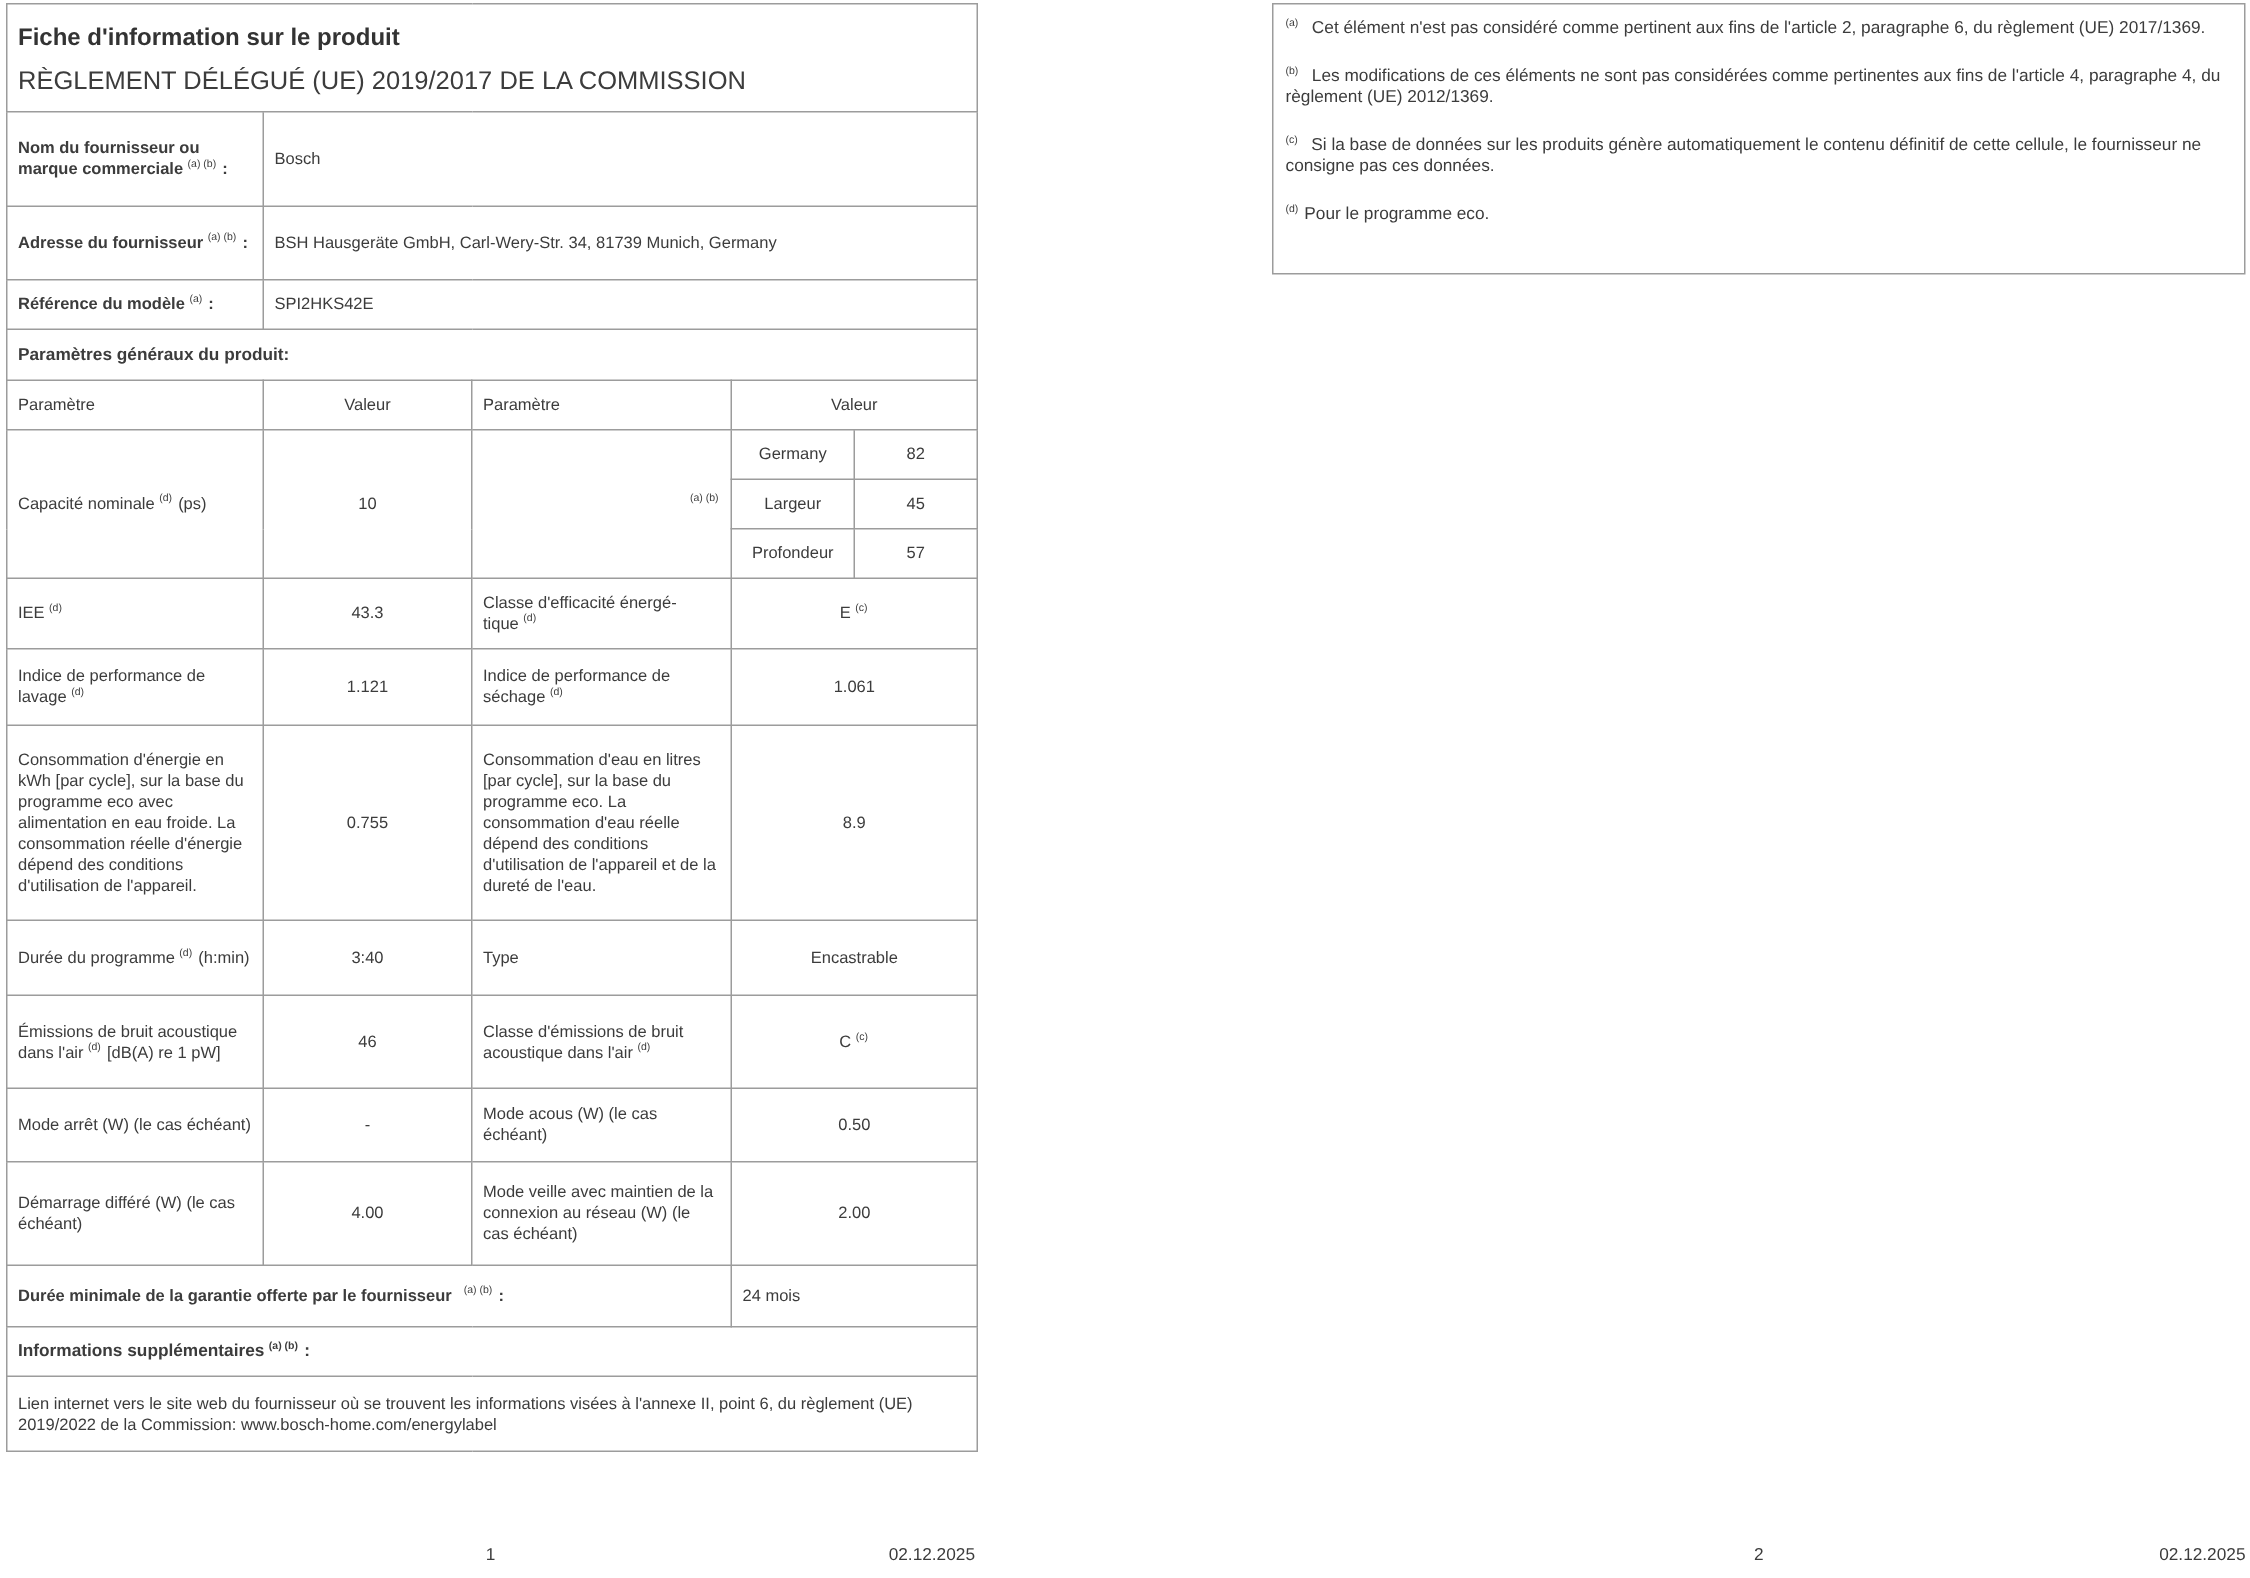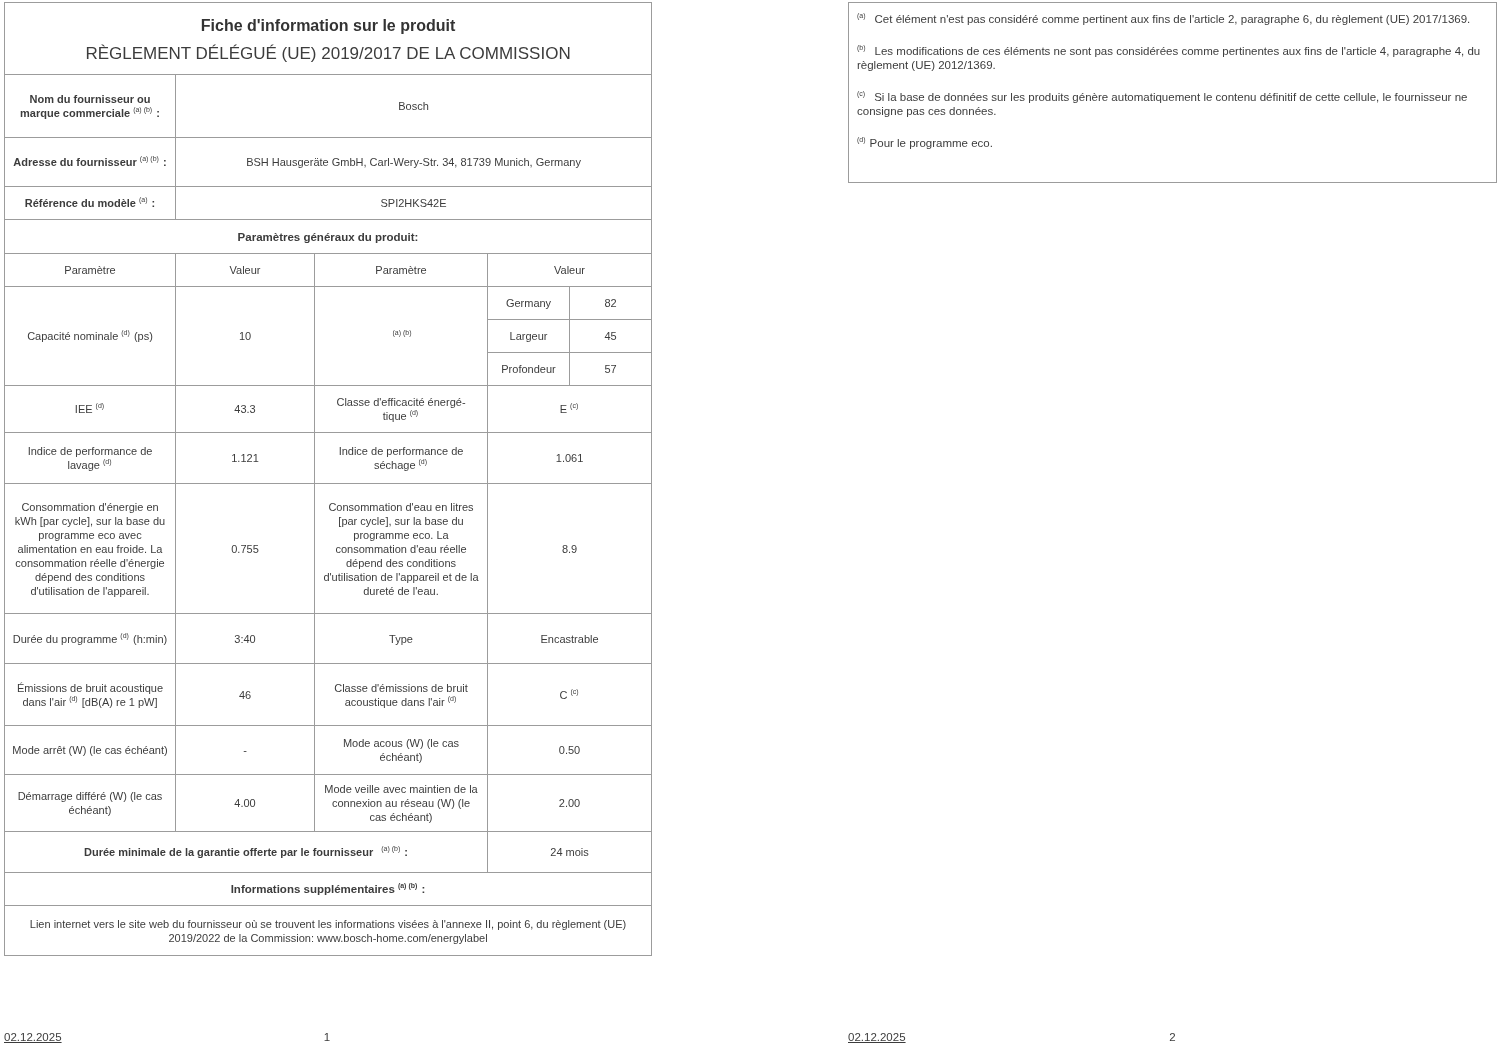--- a/index.html
+++ b/index.html
@@ -12,21 +12,20 @@
   table.sheet {
     position:absolute; left:4px; top:2px; width:647px;
     border-collapse:collapse; table-layout:fixed;
     font-size:11px; line-height:14px; color:#3c3c3c;
   }
   table.sheet td {
     border:1px solid #9c9c9c;
     padding:4px 7px;
     vertical-align:middle;
     overflow:hidden;
-    text-align:center;
   }
   .b { font-weight:bold; }
   .val { text-align:center; }
   sup { font-size:7px; line-height:0; margin-left:3px; margin-right:1px; }
   .doc-title { font-size:16px; font-weight:bold; color:#333333; margin-top:2px; }
   .doc-subtitle { font-size:17px; margin-top:14px; font-weight:normal; }
   td.head-cell { padding:6px 7px; }
   td.section { font-weight:bold; font-size:11.5px; }
   td.dims-sup { text-align:right; padding-right:34px; }
   td.dim { padding:4px 3px; }
@@ -37,21 +36,21 @@
     font-size:11.5px; line-height:14.5px; color:#3c3c3c; background:#ffffff;
   }
   .footnotes p { margin:0 0 17px 0; }
   .footnotes p:last-child { margin-bottom:0; }
   .fn-sup { margin-left:0; margin-right:9px; }
   
   .footer-line { position:absolute; top:1031px; font-size:11.5px; color:#3c3c3c; }
   .fl-left  { left:4px;  width:646px; }
   .fl-right { left:848px; width:649px; }
   .center { text-align:center; }
-  .right  { text-align:left;text-decoration:underline; }
+  .right  { text-align:right; }
 </style>
 </head>
 <body>
 
 <table class="sheet">
   <colgroup>
     <col style="width:171px">
       <col style="width:139px">
       <col style="width:173px">
       <col style="width:82px">
@@ -143,21 +142,21 @@
     <td colspan="2" class="val"><span>C</span><sup>(c)</sup></td>
   </tr>
 
   <tr style="height:49px">
     <td>Mode arrêt (W) (le cas échéant)</td>
     <td class="val">-</td>
     <td>Mode acous (W) (le cas échéant)</td>
     <td colspan="2" class="val">0.50</td>
   </tr>
 
-  <tr style="height:57px">
+  <tr style="height:69px">
     <td>Démarrage différé (W) (le cas échéant)</td>
     <td class="val">4.00</td>
     <td>Mode veille avec maintien de la connexion au réseau (W) (le cas échéant)</td>
     <td colspan="2" class="val">2.00</td>
   </tr>
 
   <tr style="height:41px">
     <td colspan="3"><span class="b">Durée minimale de la garantie offerte par le fournisseur</span><sup style="margin-left:8px">(a) (b)</sup> <span class="b">:</span></td>
     <td colspan="2">24 mois</td>
   </tr>

